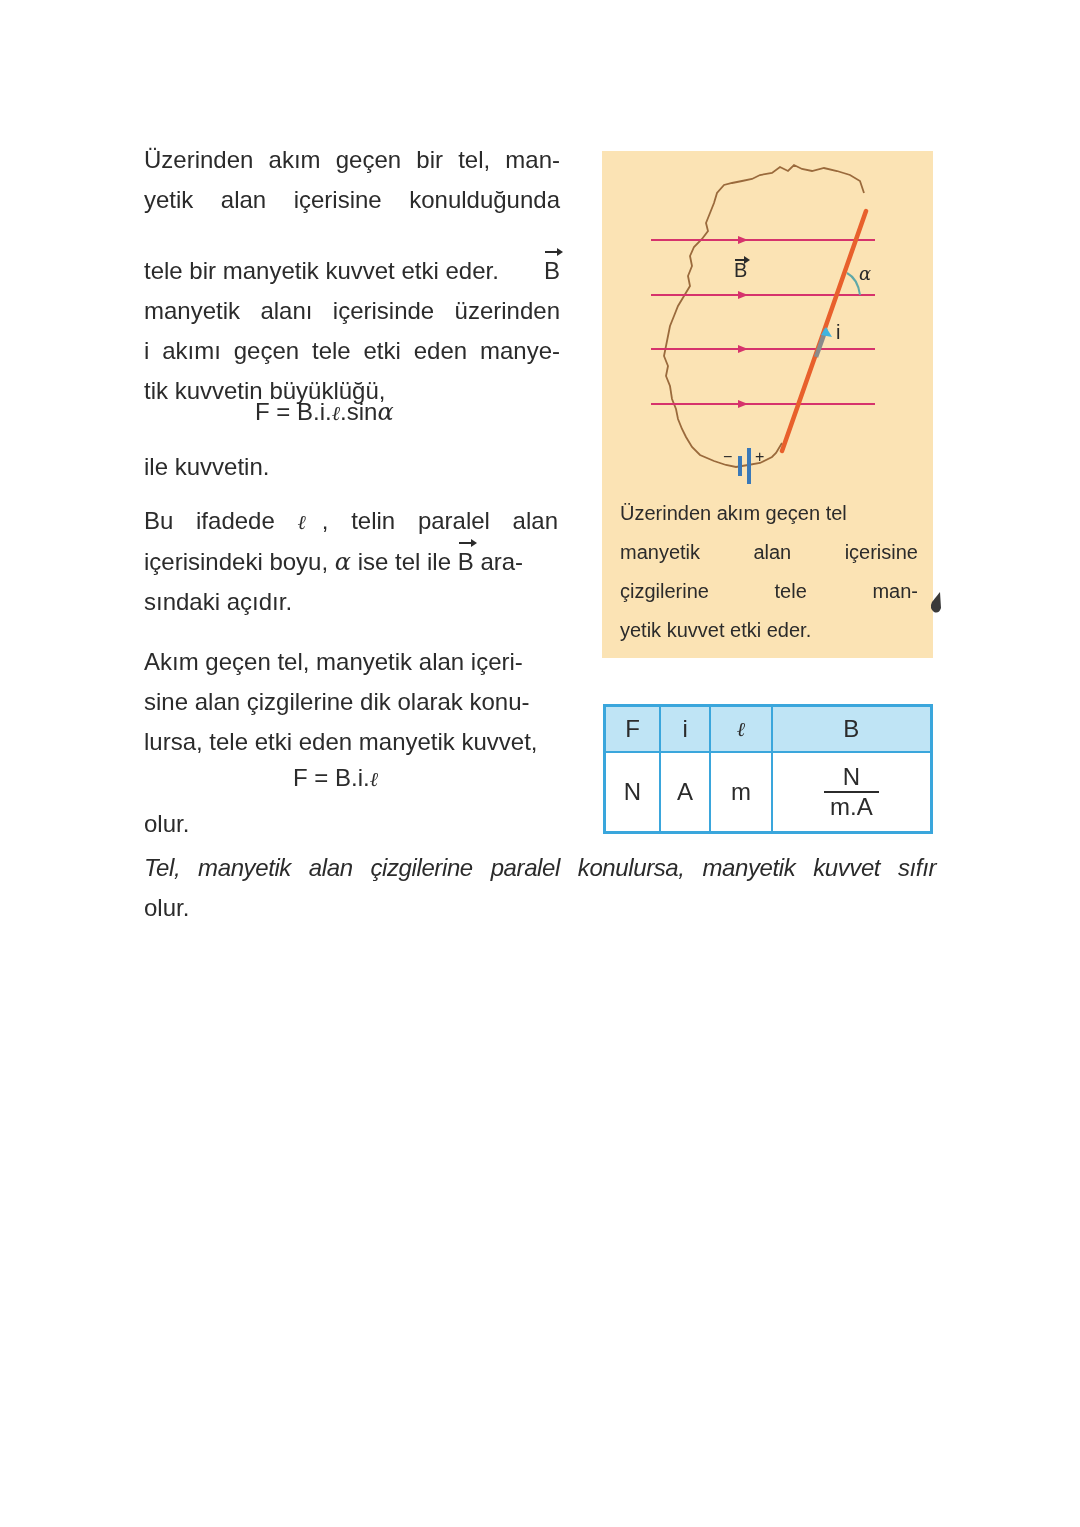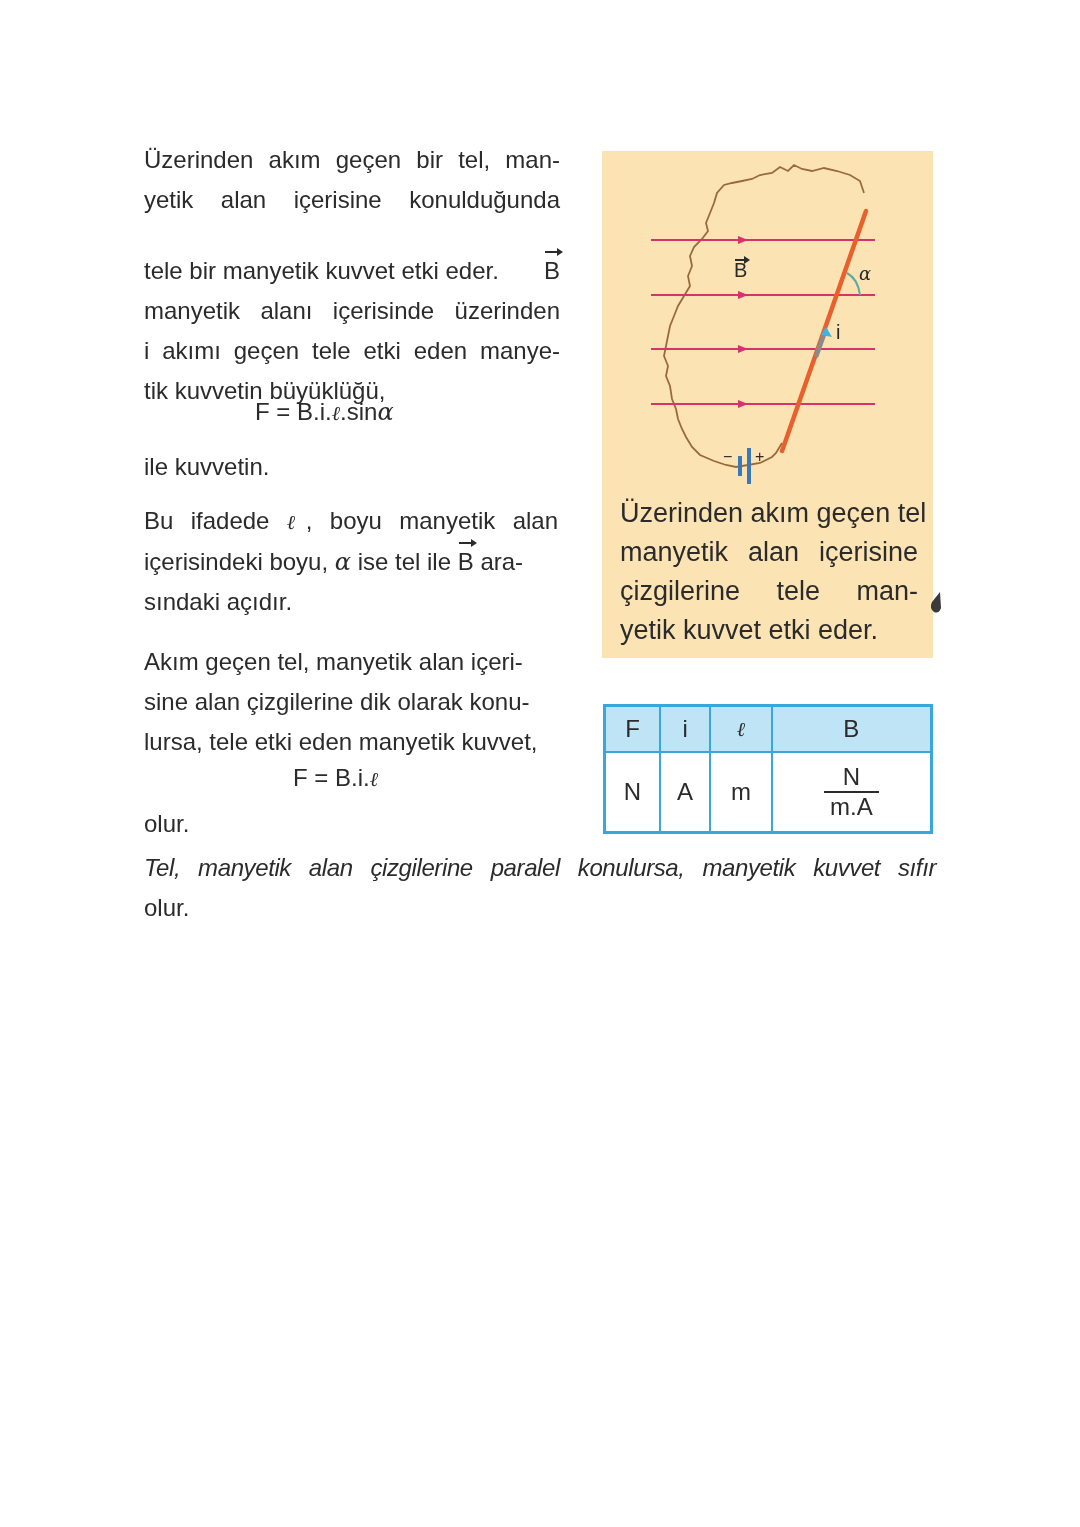--- a/index.html
+++ b/index.html
@@ -12,21 +12,21 @@
     .formula { position: absolute; font-size: 24px; color: #2b2b2b; white-space: nowrap; }
     .ell { font-family: "DejaVu Serif", serif; font-style: italic; font-size: 20px; }
     .greek { font-family: "DejaVu Serif", serif; font-style: italic; }
     .vec { position: relative; display: inline-block; }
     .vec::before { content: ""; position: absolute; left: 1px; right: -1px; top: 0px; height: 2px; background: #2b2b2b; }
     .vec::after { content: ""; position: absolute; right: -3px; top: -3px; width: 0; height: 0;
                   border-left: 6px solid #2b2b2b; border-top: 4px solid transparent; border-bottom: 4px solid transparent; }
 
     .figure-box { position: absolute; left: 602px; top: 151px; width: 331px; height: 507px; background: #fbe3b4; }
     .figure-svg { position: absolute; left: 0; top: 0; }
-    .caption { position: absolute; left: 18px; top: 343px; width: 298px; font-size: 27px; line-height: 39px; color: #2b2b2b; }
+    .caption { position: absolute; left: 18px; top: 343px; width: 298px; font-size: 20px; line-height: 39px; color: #2b2b2b; }
 
     .scroll-handle { position: absolute; left: 928px; top: 590px; width: 14px; height: 26px; }
 
     table.units { position: absolute; left: 603px; top: 704px; width: 330px; height: 128px;
                   border-collapse: collapse; border: 3px solid #3aa6dc; font-size: 24px; color: #2b2b2b; }
     table.units th, table.units td { border: 2px solid #3aa6dc; text-align: center; padding: 0; }
     table.units th { background: #bfe4f5; font-weight: normal; height: 44px; }
     table.units td { background: #ffffff; height: 78px; }
     .frac { display: inline-block; vertical-align: middle; text-align: center; line-height: 28px; }
     .frac .num { display: block; border-bottom: 2px solid #2b2b2b; padding: 0 6px; }
@@ -53,21 +53,21 @@
     <span>F = B.i.</span><span class="ell">ℓ</span><span>.sin</span><span class="greek">α</span>
   </div>
 
   <div class="para" style="left:144px; top:447px;">
     <span class="line">ile kuvvetin.</span>
   </div>
 
   <div class="para" style="left:144px; top:501px; width:414px;">
     <span class="jline">
       <span>Bu ifadede</span>
-      <span class="ell">ℓ</span><span>, boyu manyetik alan</span>
+      <span class="ell">ℓ</span><span>, telin paralel alan</span>
     </span>
     <span class="line">
       <span>içerisindeki boyu,</span>
       <span class="greek">α</span><span> ise tel ile </span><span class="vec">B</span><span> ara-</span>
     </span>
     <span class="line">sındaki açıdır.</span>
   </div>
 
   <div class="para" style="left:144px; top:634px;margin-top:8px;">
     <span class="line">Akım geçen tel, manyetik alan içeri-</span>

